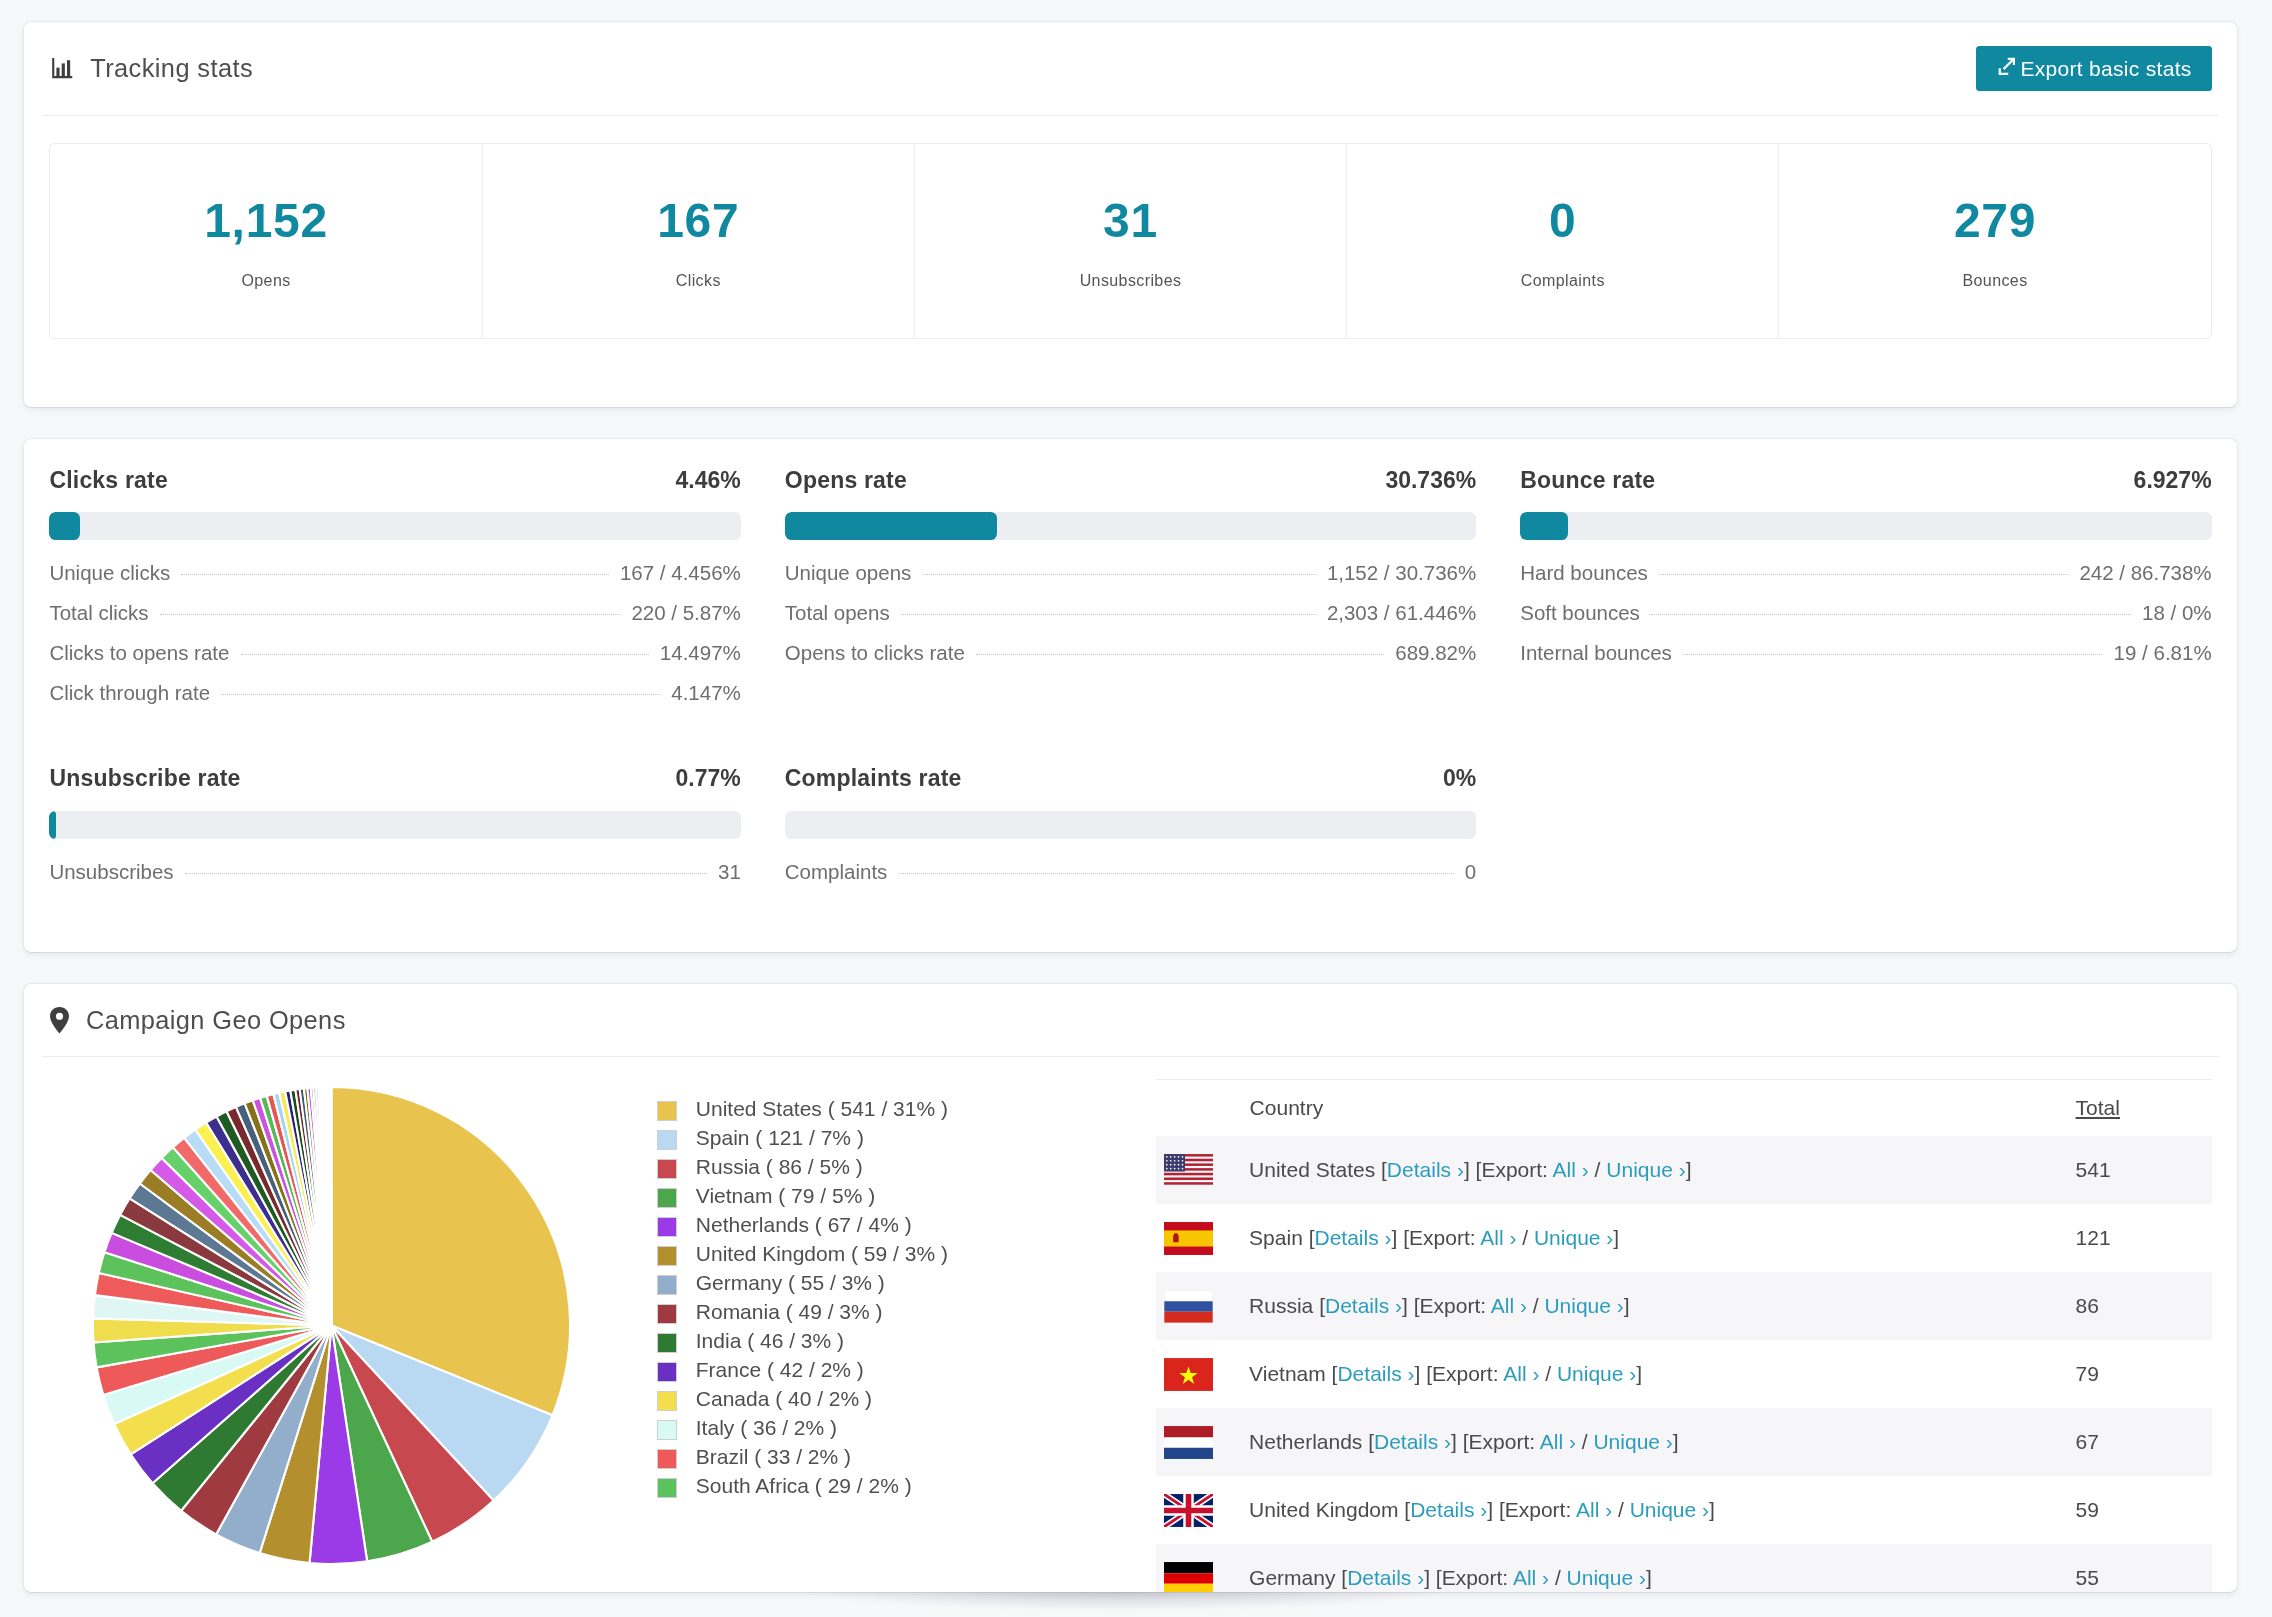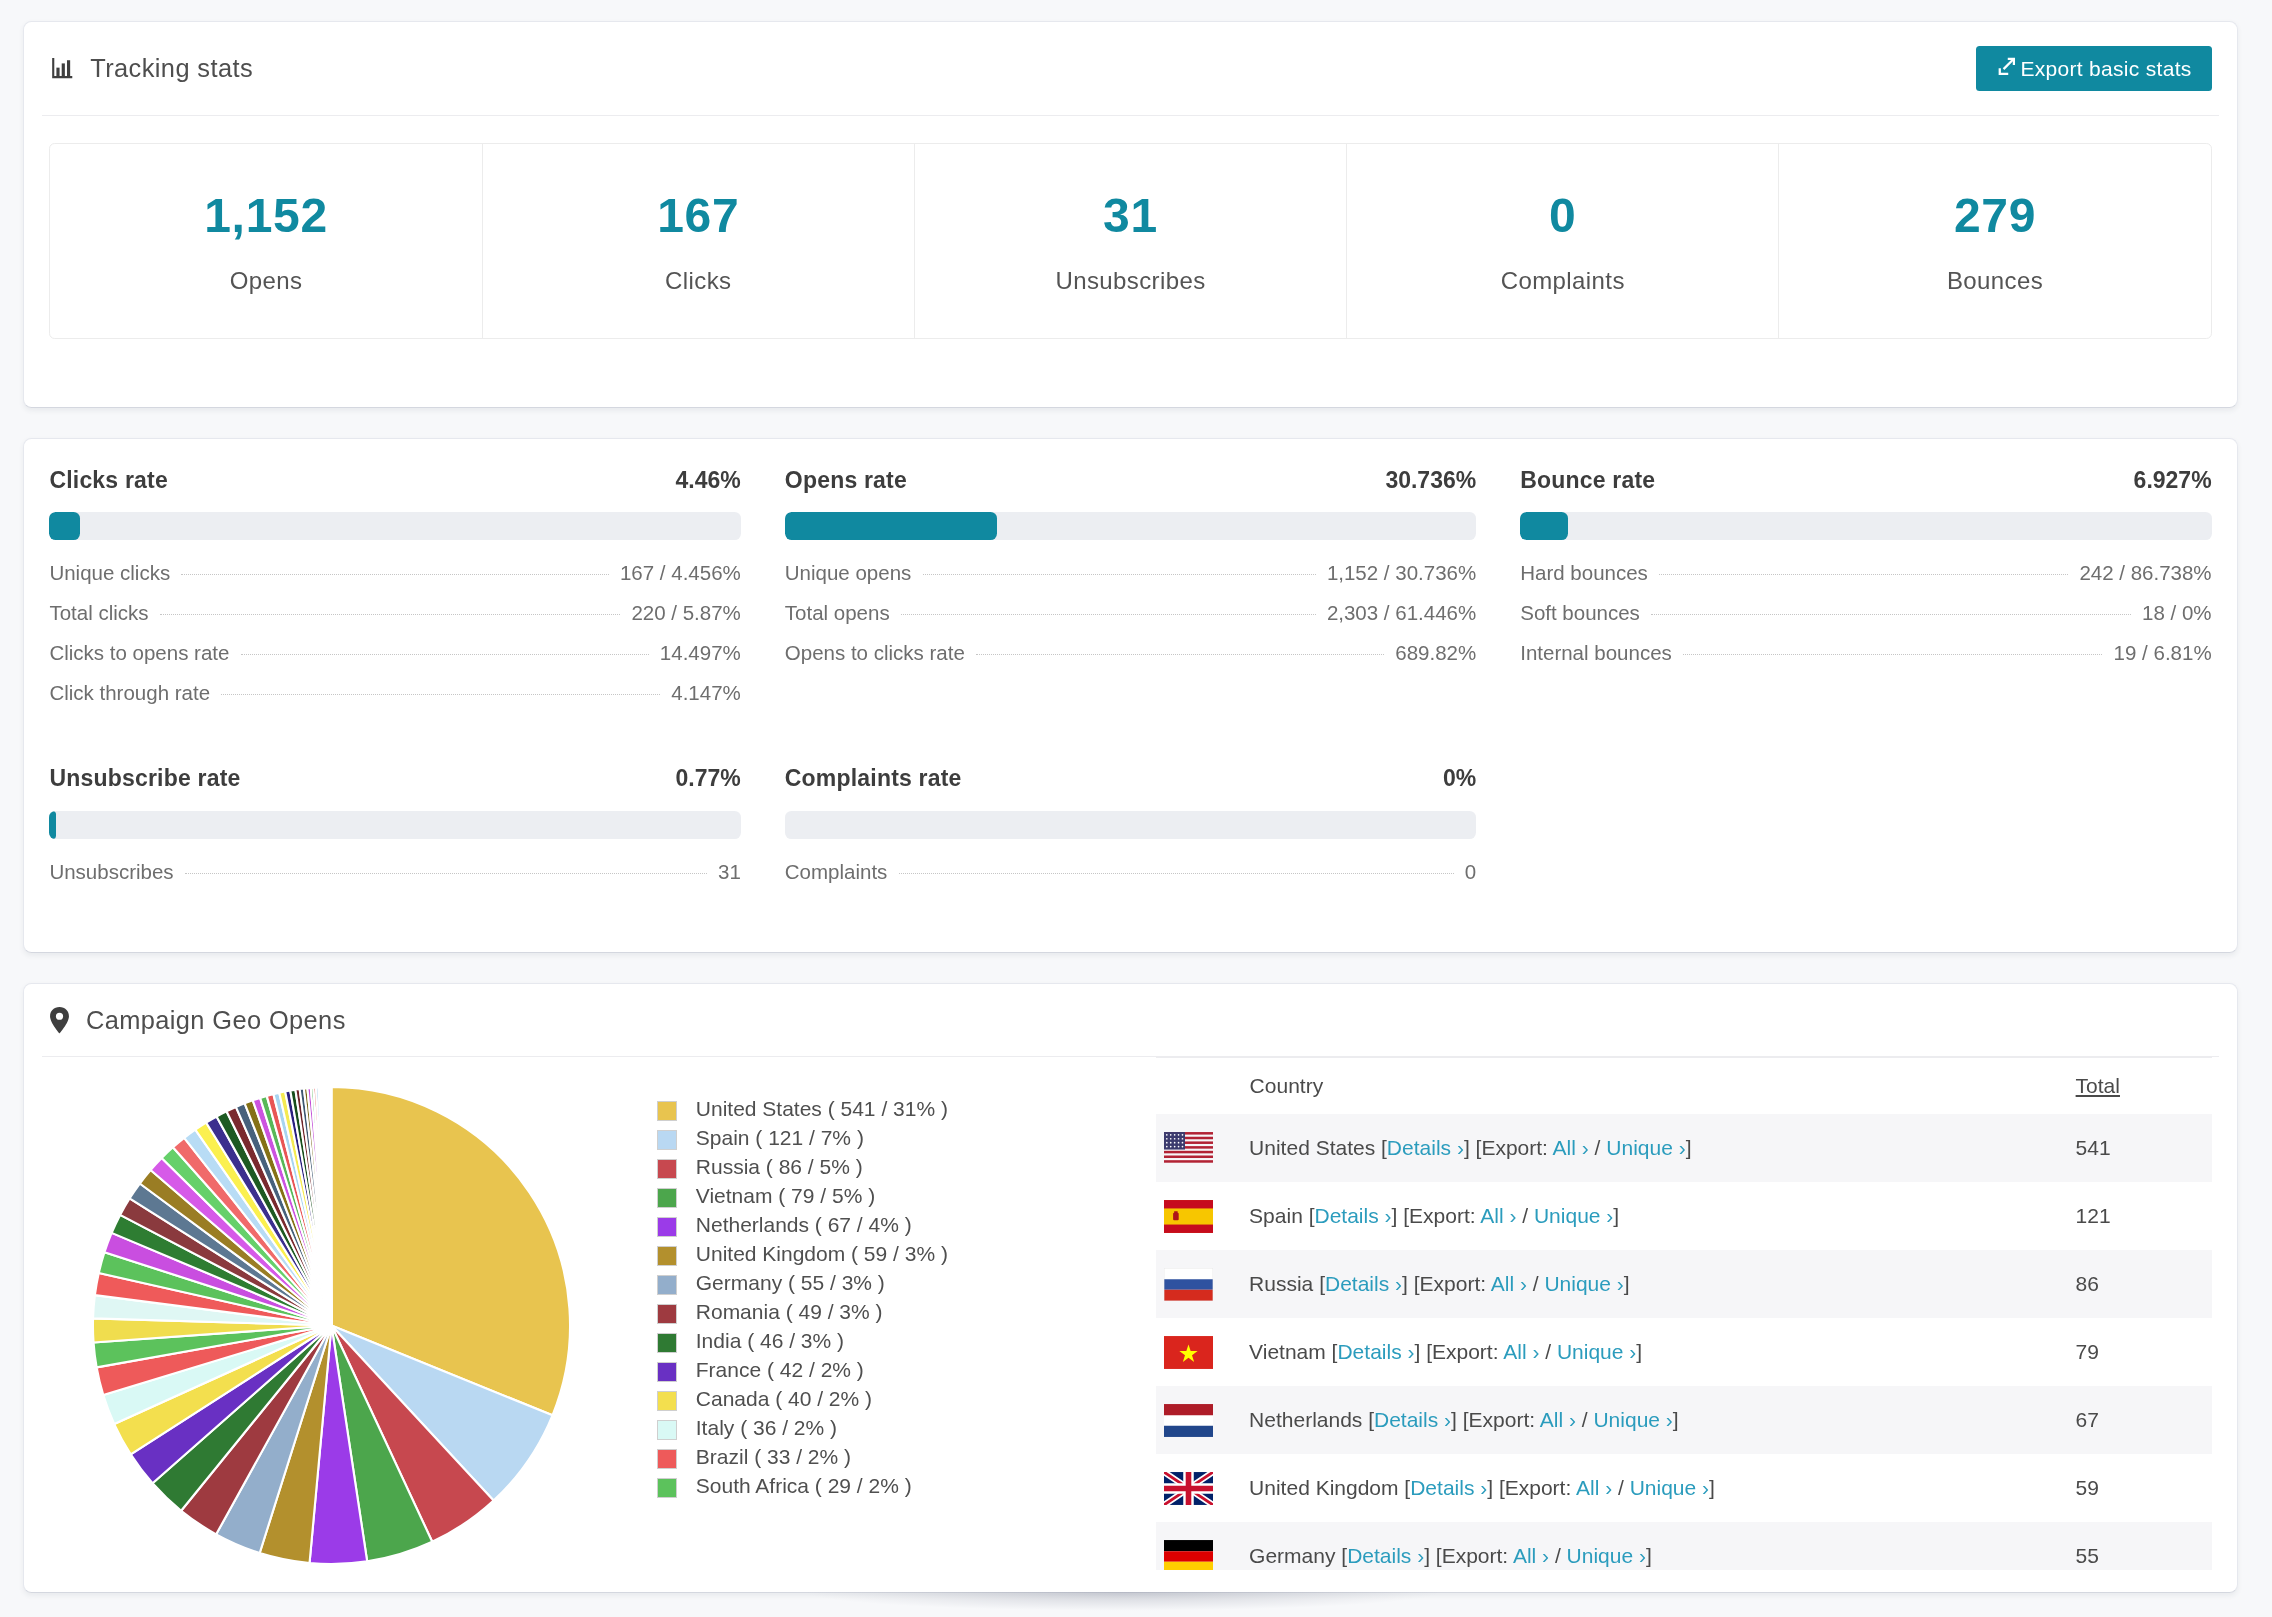--- a/index.html
+++ b/index.html
@@ -33,21 +33,21 @@
   }
   .hdiv { border-top:1.4px solid #ececef; margin:0 -7px; }
   .stats-row {
     margin-top:27px; height:196px;
     border:1.4px solid #ececec; border-radius:5.6px;
     display:flex;
   }
   .stat-cell { flex:1; display:flex; flex-direction:column; align-items:center; justify-content:center; gap:24px; }
   .stat-cell + .stat-cell { border-left:1.4px solid #ececec; }
   .stat-value { font-size:48px; font-weight:bold; color:#1089a0; letter-spacing:0.7px; }
-  .stat-label { font-size:24px; color:#545454; letter-spacing:0.4px; }
+  .stat-label { font-size:16px; color:#545454; letter-spacing:0.4px; }
   
   .card-rates { margin-top:30px; height:515px; padding-top:28px; }
   .rates-grid { display:grid; grid-template-columns:1fr 1fr 1fr; column-gap:44px; row-gap:44px; }
   .rate-head { display:flex; justify-content:space-between; align-items:baseline; }
   .rate-title { font-size:23px; font-weight:bold; color:#3d3d3d; letter-spacing:0.2px; }
   .rate-value { font-size:23px; font-weight:bold; color:#3d3d3d; }
   .bar-track { margin-top:18.4px; height:28px; background:#eceef2; border-radius:6.4px; overflow:hidden; }
   .bar-fill  { height:100%; background:#1089a0; border-radius:6.4px; }
   .rate-rows { margin-top:21px; }
   .rate-row { display:flex; align-items:baseline; height:40px; font-size:20.5px; color:#6e6e6e; }
@@ -55,21 +55,21 @@
   .rate-row .rv { white-space:nowrap; }
   
   .card-geo { margin-top:30px; height:610px; overflow:hidden; }
   .card-geo .card-head { height:72px; }
   .geo-content { display:flex; align-items:flex-start; }
   .pie-wrap { margin:25.4px 0 0 39px; width:487px; height:487px; flex:none; }
   .legend { margin:35px 0 0 82px; list-style:none; flex:none; width:332px; }
   .legend li { display:flex; align-items:flex-end; height:29px; }
   .legend .sw { width:20px; height:20px; border:1.4px solid #cfcfcf; margin-right:18.4px; flex:none; }
   .legend .lt { font-size:21px; color:#4f4f4f; white-space:nowrap; }
-  .geo-table { margin-left:auto; width:1056px; border-top:1.4px solid #ececef; max-height:513px; overflow:hidden; }
+  .geo-table { margin-left:auto; margin-top:22px; width:1056px; border-top:1.4px solid #ececef; max-height:513px; overflow:hidden; }
   .ghead { display:flex; height:56px; align-items:center; padding-left:94px; font-size:21px; color:#4a4a4a; }
   .ghead .h-country { flex:1; }
   .ghead .h-total { width:136px;text-decoration:underline; }
   .grow { display:flex; align-items:center; height:68px; padding-left:8.5px; font-size:21px; color:#4a4a4a; }
   .grow.striped { background:#f6f6f8; }
   .grow .flag { width:49px; height:33px; flex:none; margin-right:36px; display:block; }
   .grow .flag svg { display:block; width:49px; height:33px; }
   .grow .country { flex:1; white-space:nowrap; }
   .grow .total { width:136px; }
   .dim { color:#4a4a4a; }

